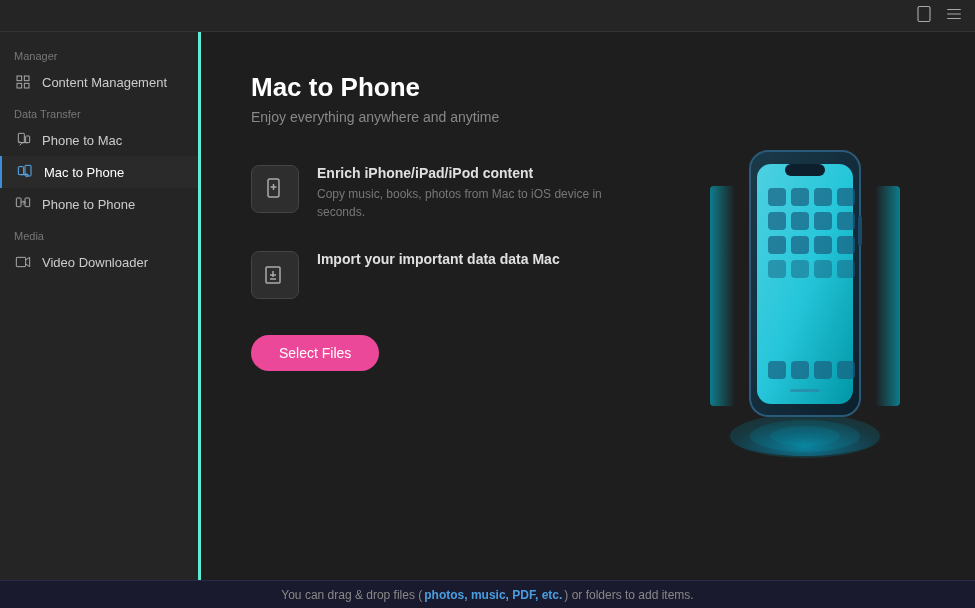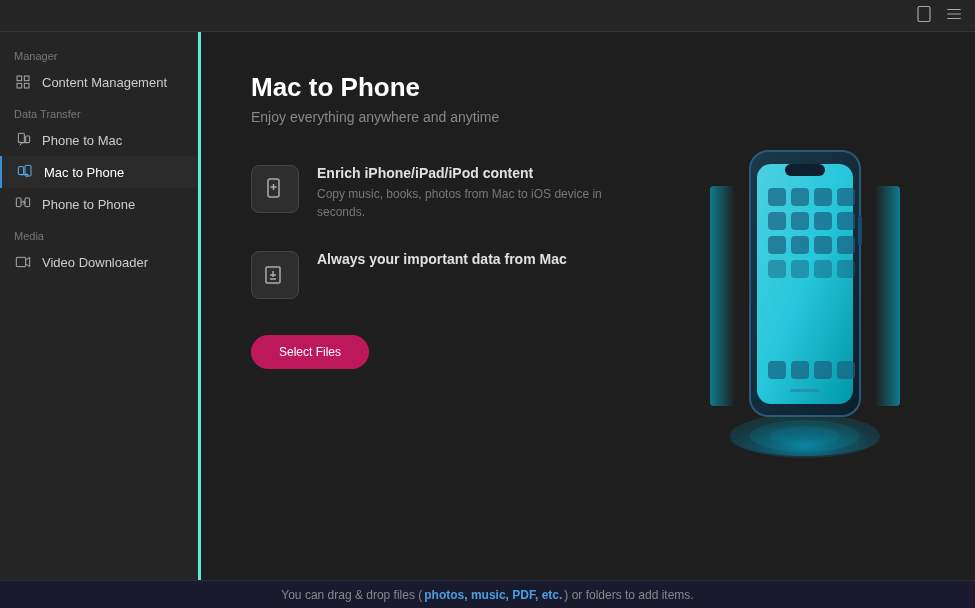--- a/index.html
+++ b/index.html
@@ -136,26 +136,26 @@
     }
 
     .feature-text-desc {
       font-size: 12px;
       color: #777;
       line-height: 1.5;
     }
 
     .select-files-btn {
       margin-top: 36px;
-      background: #be185d;
+      background: #ec4899;
       color: #fff;
       border: none;
       border-radius: 20px;
       padding: 10px 28px;
-      font-size: 12px;
+      font-size: 14px;
       font-weight: 500;
       cursor: pointer;
       transition: background 0.15s;
     }
 
     
     .phone-illustration {
       position: absolute;
       right: 60px;
       top: 50%;
@@ -289,21 +289,21 @@
       <div class="feature-item">
         <div class="feature-icon-box">
           <svg width="24" height="24" viewBox="0 0 24 24" fill="none" stroke="#aaa" stroke-width="1.5">
             <rect x="3" y="4" width="14" height="16" rx="1"></rect>
             <line x1="10" y1="8" x2="10" y2="14"></line>
             <line x1="7" y1="12" x2="13" y2="12"></line>
             <line x1="7" y1="16" x2="13" y2="16"></line>
           </svg>
         </div>
         <div>
-          <div class="feature-text-title">Always your important data from Mac</div>
+          <div class="feature-text-title">Import your important data data Mac</div>
         </div>
       </div>
     </div>
 
     <button class="select-files-btn">Select Files</button>
 
     
     <div class="phone-illustration">
       <svg width="220" height="340" viewBox="0 0 220 340" xmlns="http://www.w3.org/2000/svg">
         <defs>

